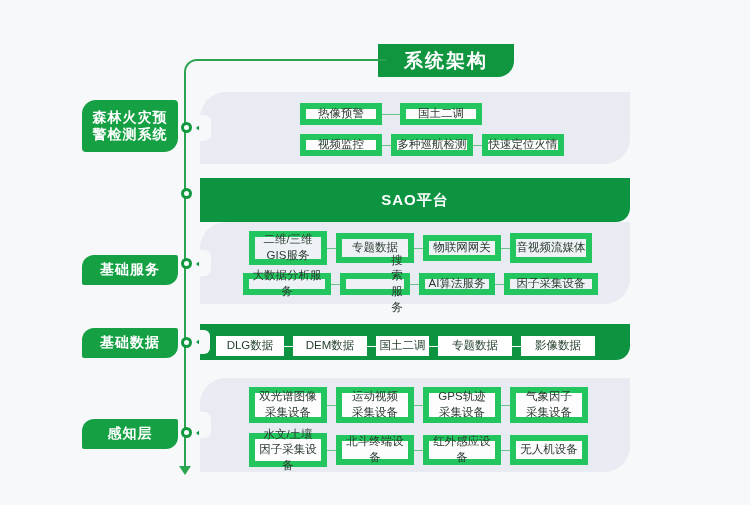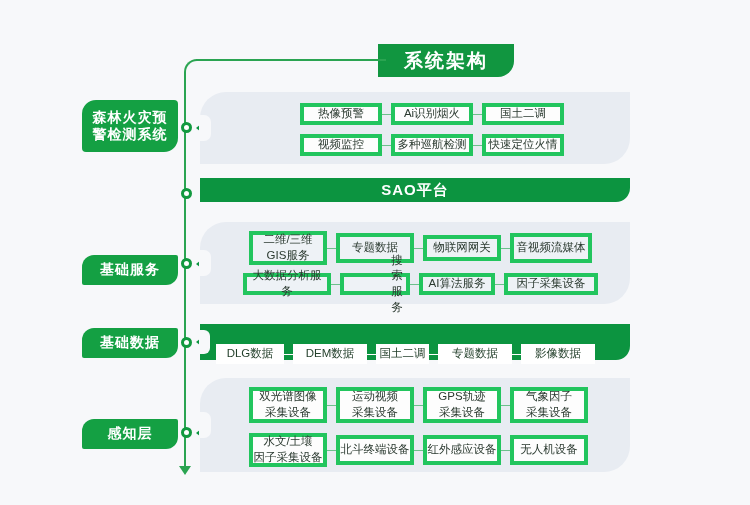--- a/index.html
+++ b/index.html
@@ -77,36 +77,36 @@
   
   .panel-notch{
     position:absolute;left:-1px;width:12px;height:26px;
     background:#f7f8fa;border-radius:0 7px 7px 0;
   }
 
   
   .greenbar{
     position:absolute;background:#0c9440;
   }
-  .greenbar.b2{left:200px;top:178px;width:430px;height:24px;border-radius:0 0 14px 0;text-align:right;}
+  .greenbar.b2{left:200px;top:178px;width:430px;height:44px;border-radius:0 0 14px 0;text-align:right;}
   .greenbar.b4{left:200px;top:324px;width:430px;height:36px;border-radius:0 0 14px 0;}
   .greenbar .bar-title{
     width:100%;height:100%;display:flex;align-items:center;justify-content:center;
     color:#fff;font-size:15px;font-weight:bold;letter-spacing:1px;
   }
   .bar-notch{
     position:absolute;left:-1px;width:11px;height:24px;
     background:#f7f8fa;border-radius:0 6px 6px 0;
   }
 
   
   .rowwrap{position:absolute;display:flex;align-items:center;}
   .cell{
     box-sizing:border-box;
-    border:4px solid #22c55e;
+    border:6px solid #22c55e;
     background:#eef2f6;
     display:flex;align-items:center;justify-content:center;
     text-align:center;
     color:#2b3a30;font-size:11.5px;line-height:1.35;
     white-space:pre-line;
   }
   .cell.white{background:#fdfdfd;}
   .cell.plain{background:#ffffff;border:1px solid #ffffff;color:#24402c;}
   .dash{width:9px;height:1px;background:#6cc08c;flex:0 0 auto;}
   .dash.onbar{background:#ffffff;}
@@ -153,21 +153,20 @@
     <span>感知层</span>
   </div>
 
   <div class="panel p1">
     <div class="panel-notch" style="top:23px;"></div>
   </div>
 
   <div class="rowwrap" style="left:300px;top:103px;">
     <div class="cell white" style="width:82px;height:22px;">热像预警</div>
     <div class="dash"></div>
-    <div class="cell white" style="width:82px;height:22px;">Ai识别烟火</div>
     <div class="dash"></div>
     <div class="cell white" style="width:82px;height:22px;">国土二调</div>
   </div>
 
   <div class="rowwrap" style="left:300px;top:134px;">
     <div class="cell white" style="width:82px;height:22px;">视频监控</div>
     <div class="dash"></div>
     <div class="cell white" style="width:82px;height:22px;">多种巡航检测</div>
     <div class="dash"></div>
     <div class="cell white" style="width:82px;height:22px;">快速定位火情</div>
@@ -199,21 +198,21 @@
     <div class="dash"></div>
     <div class="cell" style="width:76px;height:22px;text-align:center;">AI算法服务</div>
     <div class="dash"></div>
     <div class="cell" style="width:94px;height:22px;">因子采集设备</div>
   </div>
 
   <div class="greenbar b4">
     <div class="bar-notch" style="top:6px;"></div>
   </div>
 
-  <div class="rowwrap" style="left:216px;top:344px;">
+  <div class="rowwrap" style="left:216px;top:336px;">
     <div class="cell plain" style="width:68px;height:20px;">DLG数据</div>
     <div class="dash onbar"></div>
     <div class="cell plain" style="width:74px;height:20px;">DEM数据</div>
     <div class="dash onbar"></div>
     <div class="cell plain" style="width:53px;height:20px;">国土二调</div>
     <div class="dash onbar"></div>
     <div class="cell plain" style="width:74px;height:20px;">专题数据</div>
     <div class="dash onbar"></div>
     <div class="cell plain" style="width:74px;height:20px;">影像数据</div>
   </div>

